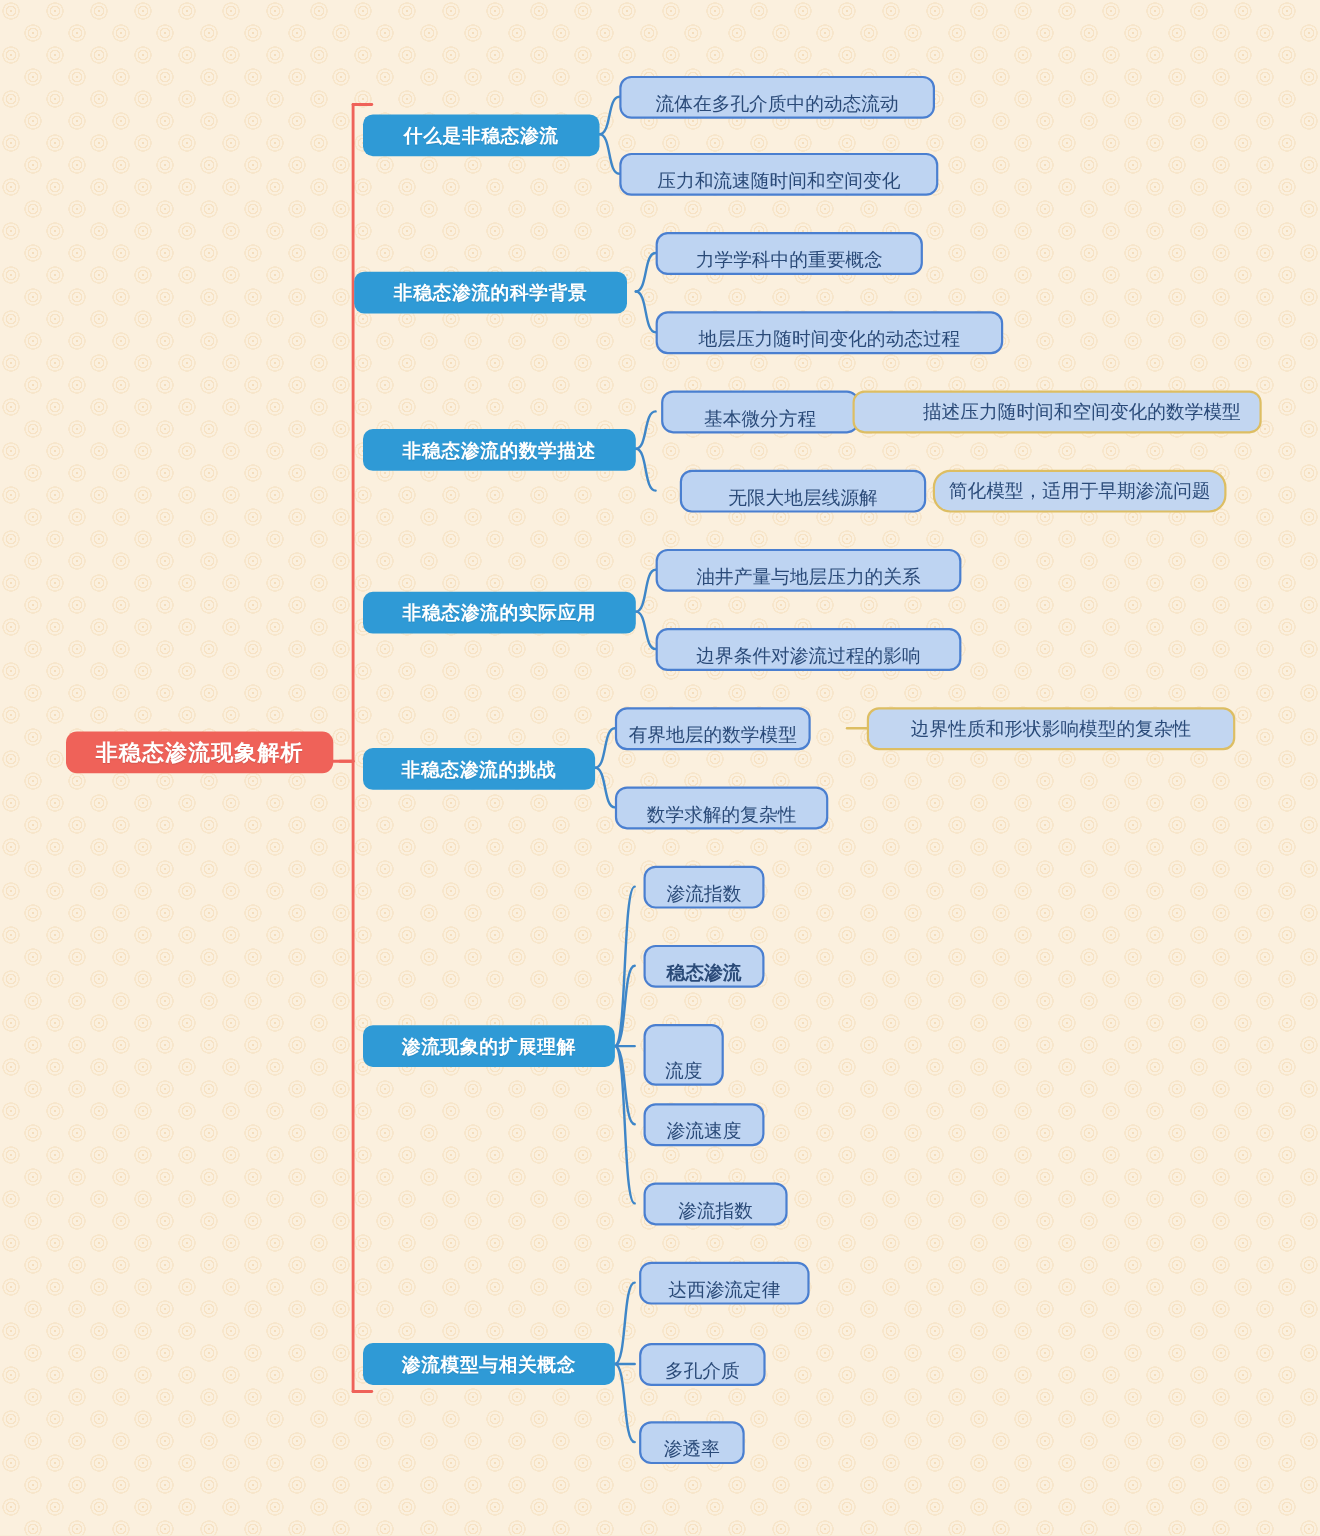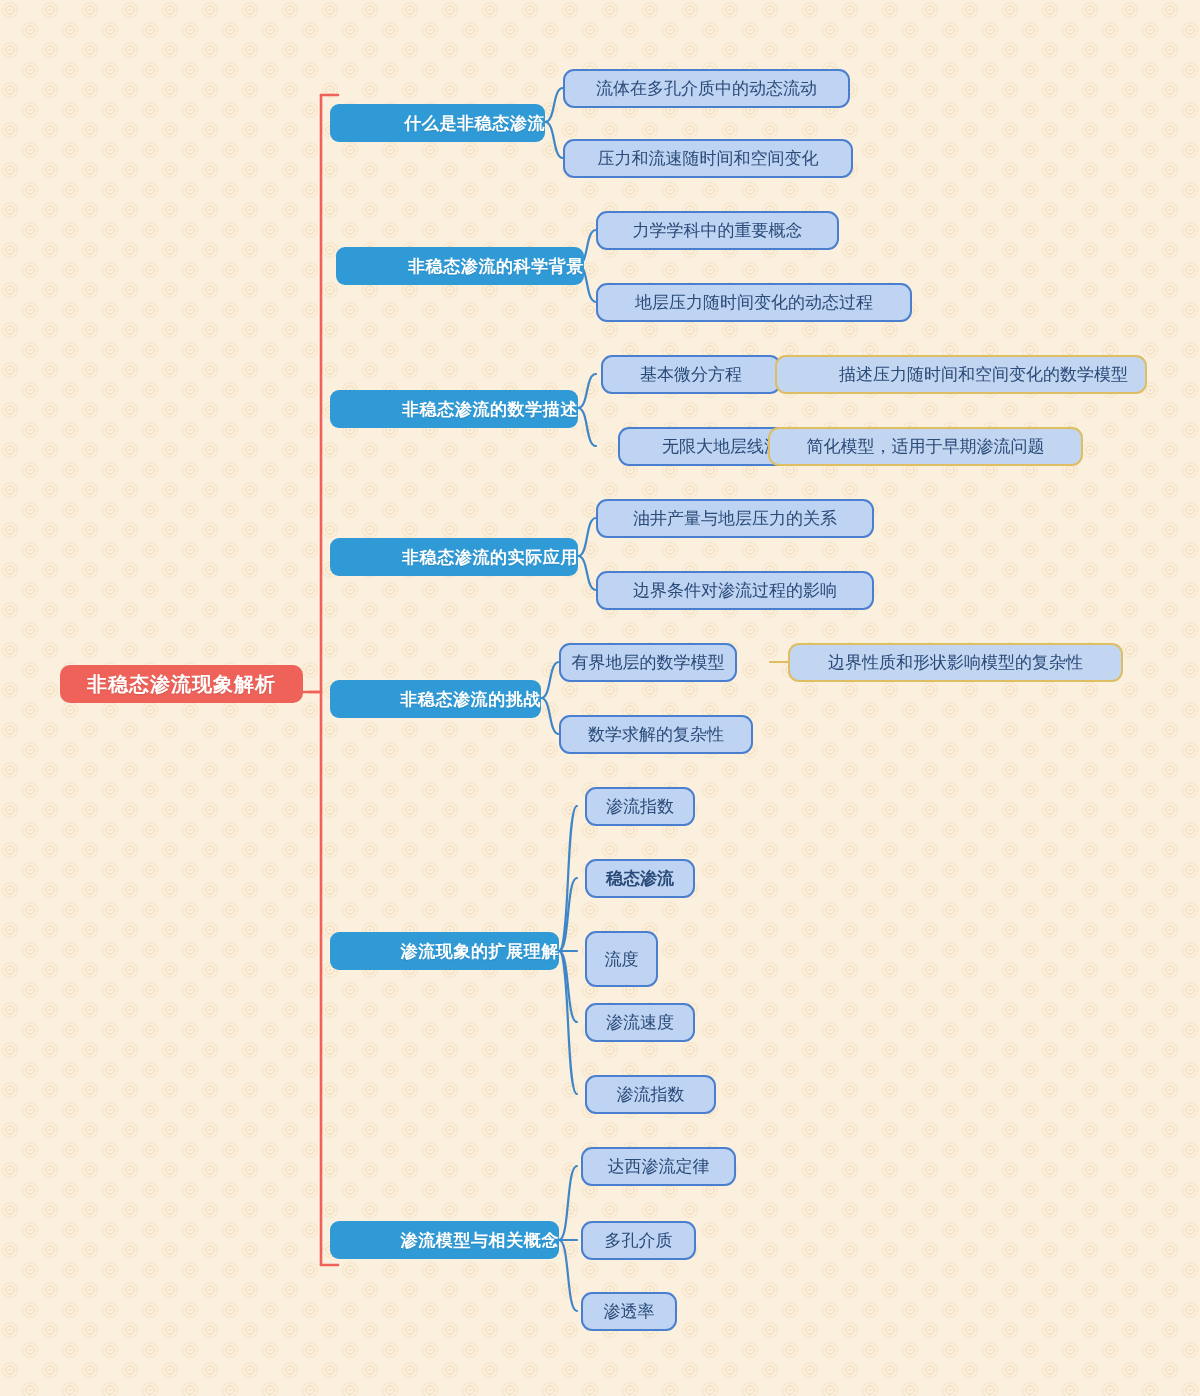--- a/index.html
+++ b/index.html
@@ -51,28 +51,28 @@
   }
   .node-l1 {
     background: #2f9ad6;
     color: #ffffff;
     font-weight: bold;
     font-size: 17px;
     letter-spacing: 0.6px;
     border: none;
     border-radius: 9px;
     text-shadow: 0 1px 1px rgba(0,0,0,0.10);
-    justify-content: flex-end;
   }
   .node-l2 {
     background: #bed4f2;
     color: #2a4a78;
     font-size: 17px;
     border: 2px solid #4a7fd0;
     border-radius: 11px;
+    align-items: flex-end;
   }
   .node-l3 {
     background: #c2d6f1;
     color: #2a4a78;
     font-size: 17px;
     border: 2px solid #ddbe63;
     border-radius: 11px;
   }
 </style>
 </head>
@@ -135,21 +135,21 @@
   <div class="node node-l1" style="left:330px; top:104px; width:215px; height:38px;">
     <span>什么是非稳态渗流</span>
   </div>
   <div class="node node-l2" style="left:563px; top:69px; width:287px; height:39px;">
     <span>流体在多孔介质中的动态流动</span>
   </div>
   <div class="node node-l2" style="left:563px; top:139px; width:290px; height:39px;">
     <span>压力和流速随时间和空间变化</span>
   </div>
 
-  <div class="node node-l1" style="left:336px; top:247px; width:248px; height:38px;">
+  <div class="node node-l1" style="left:322px; top:247px; width:248px; height:38px;">
     <span>非稳态渗流的科学背景</span>
   </div>
   <div class="node node-l2" style="left:596px; top:211px; width:243px; height:39px;">
     <span>力学学科中的重要概念</span>
   </div>
   <div class="node node-l2" style="left:596px; top:283px; width:316px; height:39px;">
     <span>地层压力随时间变化的动态过程</span>
   </div>
 
   <div class="node node-l1" style="left:330px; top:390px; width:248px; height:38px;">
@@ -157,21 +157,21 @@
   </div>
   <div class="node node-l2" style="left:601px; top:355px; width:180px; height:39px;">
     <span>基本微分方程</span>
   </div>
   <div class="node node-l3" style="left:775px; top:355px; width:372px; height:39px;padding-left:45px;">
     <span>描述压力随时间和空间变化的数学模型</span>
   </div>
   <div class="node node-l2" style="left:601px; top:427px; width:224px; height:39px;margin-left:17px;">
     <span>无限大地层线源解</span>
   </div>
-  <div class="node node-l3" style="left:768px; top:427px; width:315px; height:39px;">
+  <div class="node node-l3" style="left:848px; top:427px; width:267px; height:39px;border-radius:16px;">
     <span>简化模型，适用于早期渗流问题</span>
   </div>
 
   <div class="node node-l1" style="left:330px; top:538px; width:248px; height:38px;">
     <span>非稳态渗流的实际应用</span>
   </div>
   <div class="node node-l2" style="left:596px; top:499px; width:278px; height:39px;">
     <span>油井产量与地层压力的关系</span>
   </div>
   <div class="node node-l2" style="left:596px; top:571px; width:278px; height:39px;">

